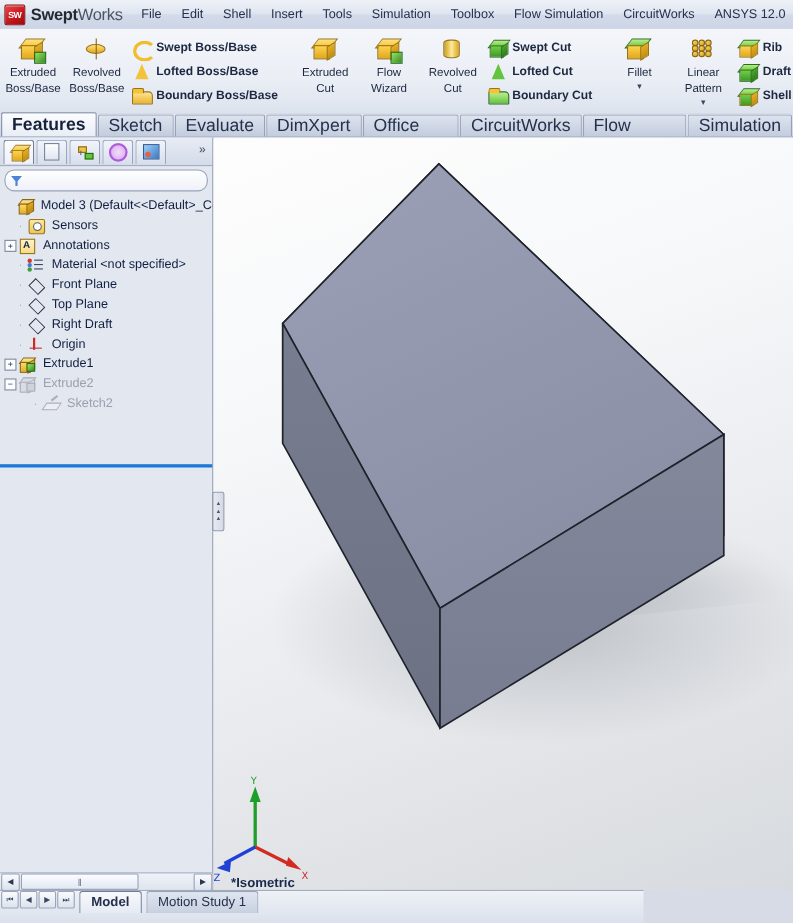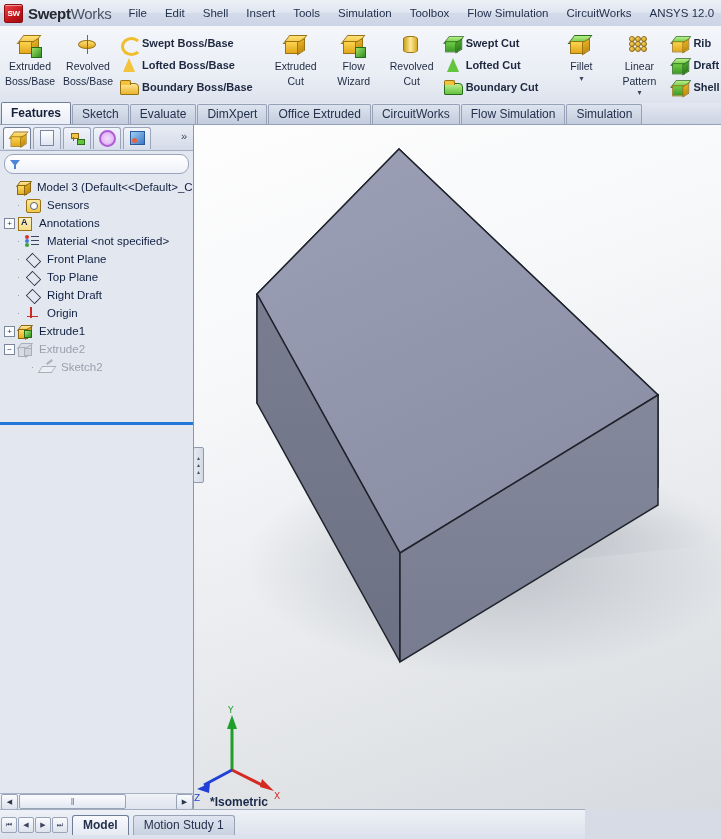--- a/index.html
+++ b/index.html
@@ -101,21 +101,21 @@
 
   
   #cmdtabs{
     position:absolute;left:0;top:103px;width:721px;height:22px;
     background:linear-gradient(to bottom,#e3e8f1,#ccd4e3);
     border-bottom:1px solid #93a0b8;
     display:flex;align-items:flex-end;padding-left:1px;box-sizing:border-box;
   }
   .ctab{
     height:19px;line-height:19px;padding:0 9px;margin-right:1px;
-    font-size:12px;color:#24314d;cursor:default;
+    font-size:16px;color:#24314d;cursor:default;
     background:linear-gradient(to bottom,#dde4ef,#c3ccdd);
     border:1px solid #97a2b8;border-bottom:none;border-radius:2px 2px 0 0;
   }
   .ctab.active{
     font-weight:bold;height:21px;line-height:21px;
     background:linear-gradient(to bottom,#fbfcfe,#e9edf5);
     border-color:#6f7e99;color:#16213a;
   }
 
   
@@ -240,21 +240,21 @@
     background:linear-gradient(160deg,#fdfdfd 0%,#f7f8fa 30%,#e9ebee 62%,#d7dade 100%);
     overflow:hidden;
   }
   #model-svg{position:absolute;left:0;top:0;}
   #viewlabel{
     position:absolute;left:16px;bottom:0;font-size:12px;font-weight:bold;color:#1a2a4a;
   }
   #bottombar{
     position:absolute;left:0;bottom:0;width:585px;height:30px;
     background:linear-gradient(to bottom,#eef1f6,#dbe1ec);
-    border-top:1px solid #a3adc0;display:flex;align-items:center;box-sizing:border-box;
+    border-top:1px solid #a3adc0;display:flex;align-items:flex-start;box-sizing:border-box;
   }
   .navbtn{width:14px;height:14px;margin-left:1px;border:1px solid #9aa4b9;border-radius:2px;
     background:linear-gradient(to bottom,#f9fafd,#dde3ed);
     font-size:7px;color:#3b4760;display:flex;align-items:center;justify-content:center;cursor:default;}
   .btab{
     height:19px;line-height:19px;padding:0 10px;margin-left:4px;font-size:12px;
     border:1px solid #98a3b8;border-bottom:none;border-radius:3px 3px 0 0;
     background:linear-gradient(to bottom,#dfe5f0,#c8d1e1);color:#24314d;cursor:default;
   }
   .btab.active{font-weight:bold;background:linear-gradient(to bottom,#f7f9fc,#e6eaf3);border-color:#6e7c97;}

